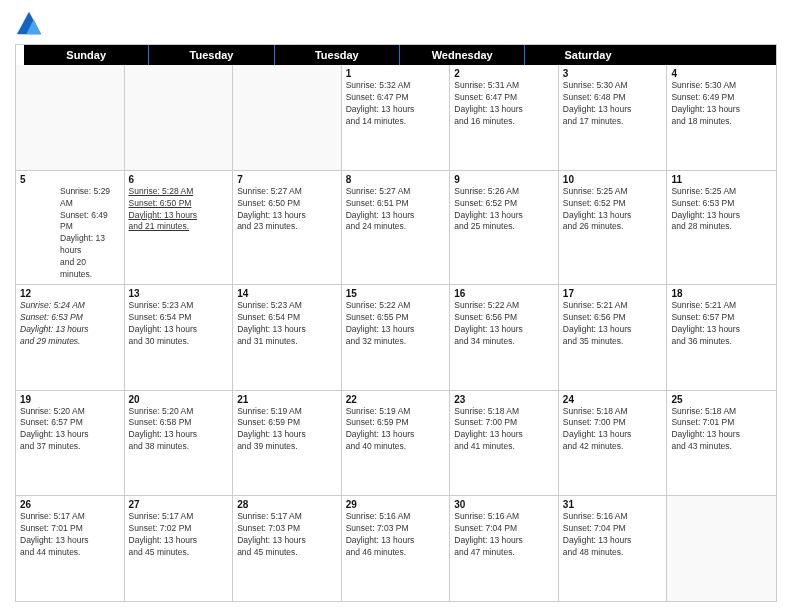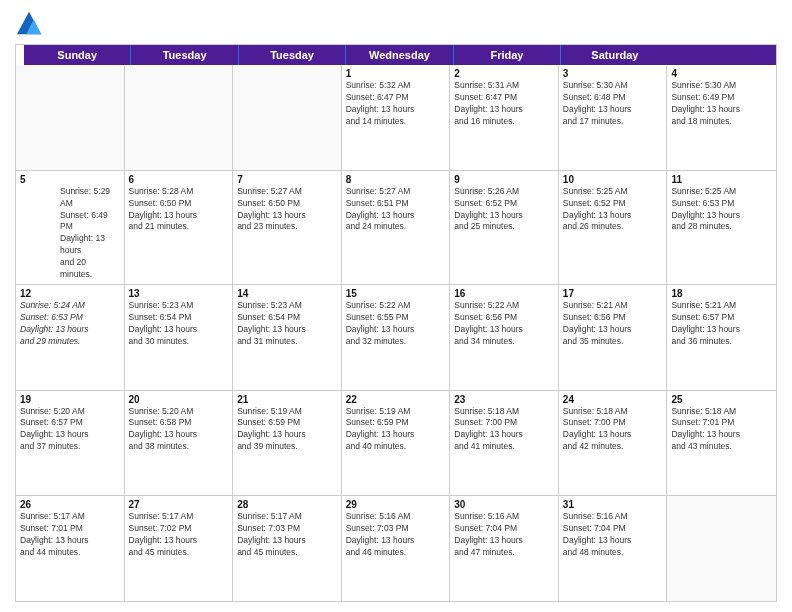--- a/index.html
+++ b/index.html
@@ -53,22 +53,22 @@
       color: #333;
     }
     .calendar {
       flex: 1;
       display: flex;
       flex-direction: column;
       border: 1px solid #ccc;
     }
     .cal-header-row {
       display: grid;
-      grid-template-columns: repeat(7, 1fr);
-      background: #4c1d95;
+      grid-template-columns: repeat(6, 1fr);
+      background: #000000;
       margin-left: 8px;
     }
     .cal-header-cell {
       color: #fff;
       font-size: 11px;
       font-weight: bold;
       text-align: center;
       padding: 4px 2px;
       border-right: 1px solid #1976d2;
     }
@@ -127,21 +127,20 @@
       <div class="location-title"></div>
     </div>
   </div>
 
   <div class="calendar">
     <div class="cal-header-row">
     <div class="cal-header-cell">Sunday</div>
         <div class="cal-header-cell">Tuesday</div>
         <div class="cal-header-cell">Tuesday</div>
         <div class="cal-header-cell">Wednesday</div>
-        <div class="cal-header-cell">Friday</div>
         <div class="cal-header-cell">Saturday</div>
       </div>
     <div class="cal-body">
     <div class="cal-row">
           <div class="cal-cell empty"></div>
           <div class="cal-cell empty"></div>
           <div class="cal-cell empty"></div>
           <div class="cal-cell">
             <div class="day-num">1</div>
             <div class="day-info" style="white-space: pre-line;">Sunrise: 5:32 AM
@@ -174,21 +173,21 @@
         <div class="cal-row">
           <div class="cal-cell">
             <div class="day-num">5</div>
             <div class="day-info" style="white-space: pre-line; margin-left: 40px;">Sunrise: 5:29 AM
 Sunset: 6:49 PM
 Daylight: 13 hours
 and 20 minutes.</div>
           </div>
           <div class="cal-cell">
             <div class="day-num">6</div>
-            <div class="day-info" style="white-space: pre-line;">Sunrise: 5:28 AM
+            <div class="day-info" style="white-space: pre-line; text-decoration: underline;">Sunrise: 5:28 AM
 Sunset: 6:50 PM
 Daylight: 13 hours
 and 21 minutes.</div>
           </div>
           <div class="cal-cell">
             <div class="day-num">7</div>
             <div class="day-info" style="white-space: pre-line;">Sunrise: 5:27 AM
 Sunset: 6:50 PM
 Daylight: 13 hours
 and 23 minutes.</div>

